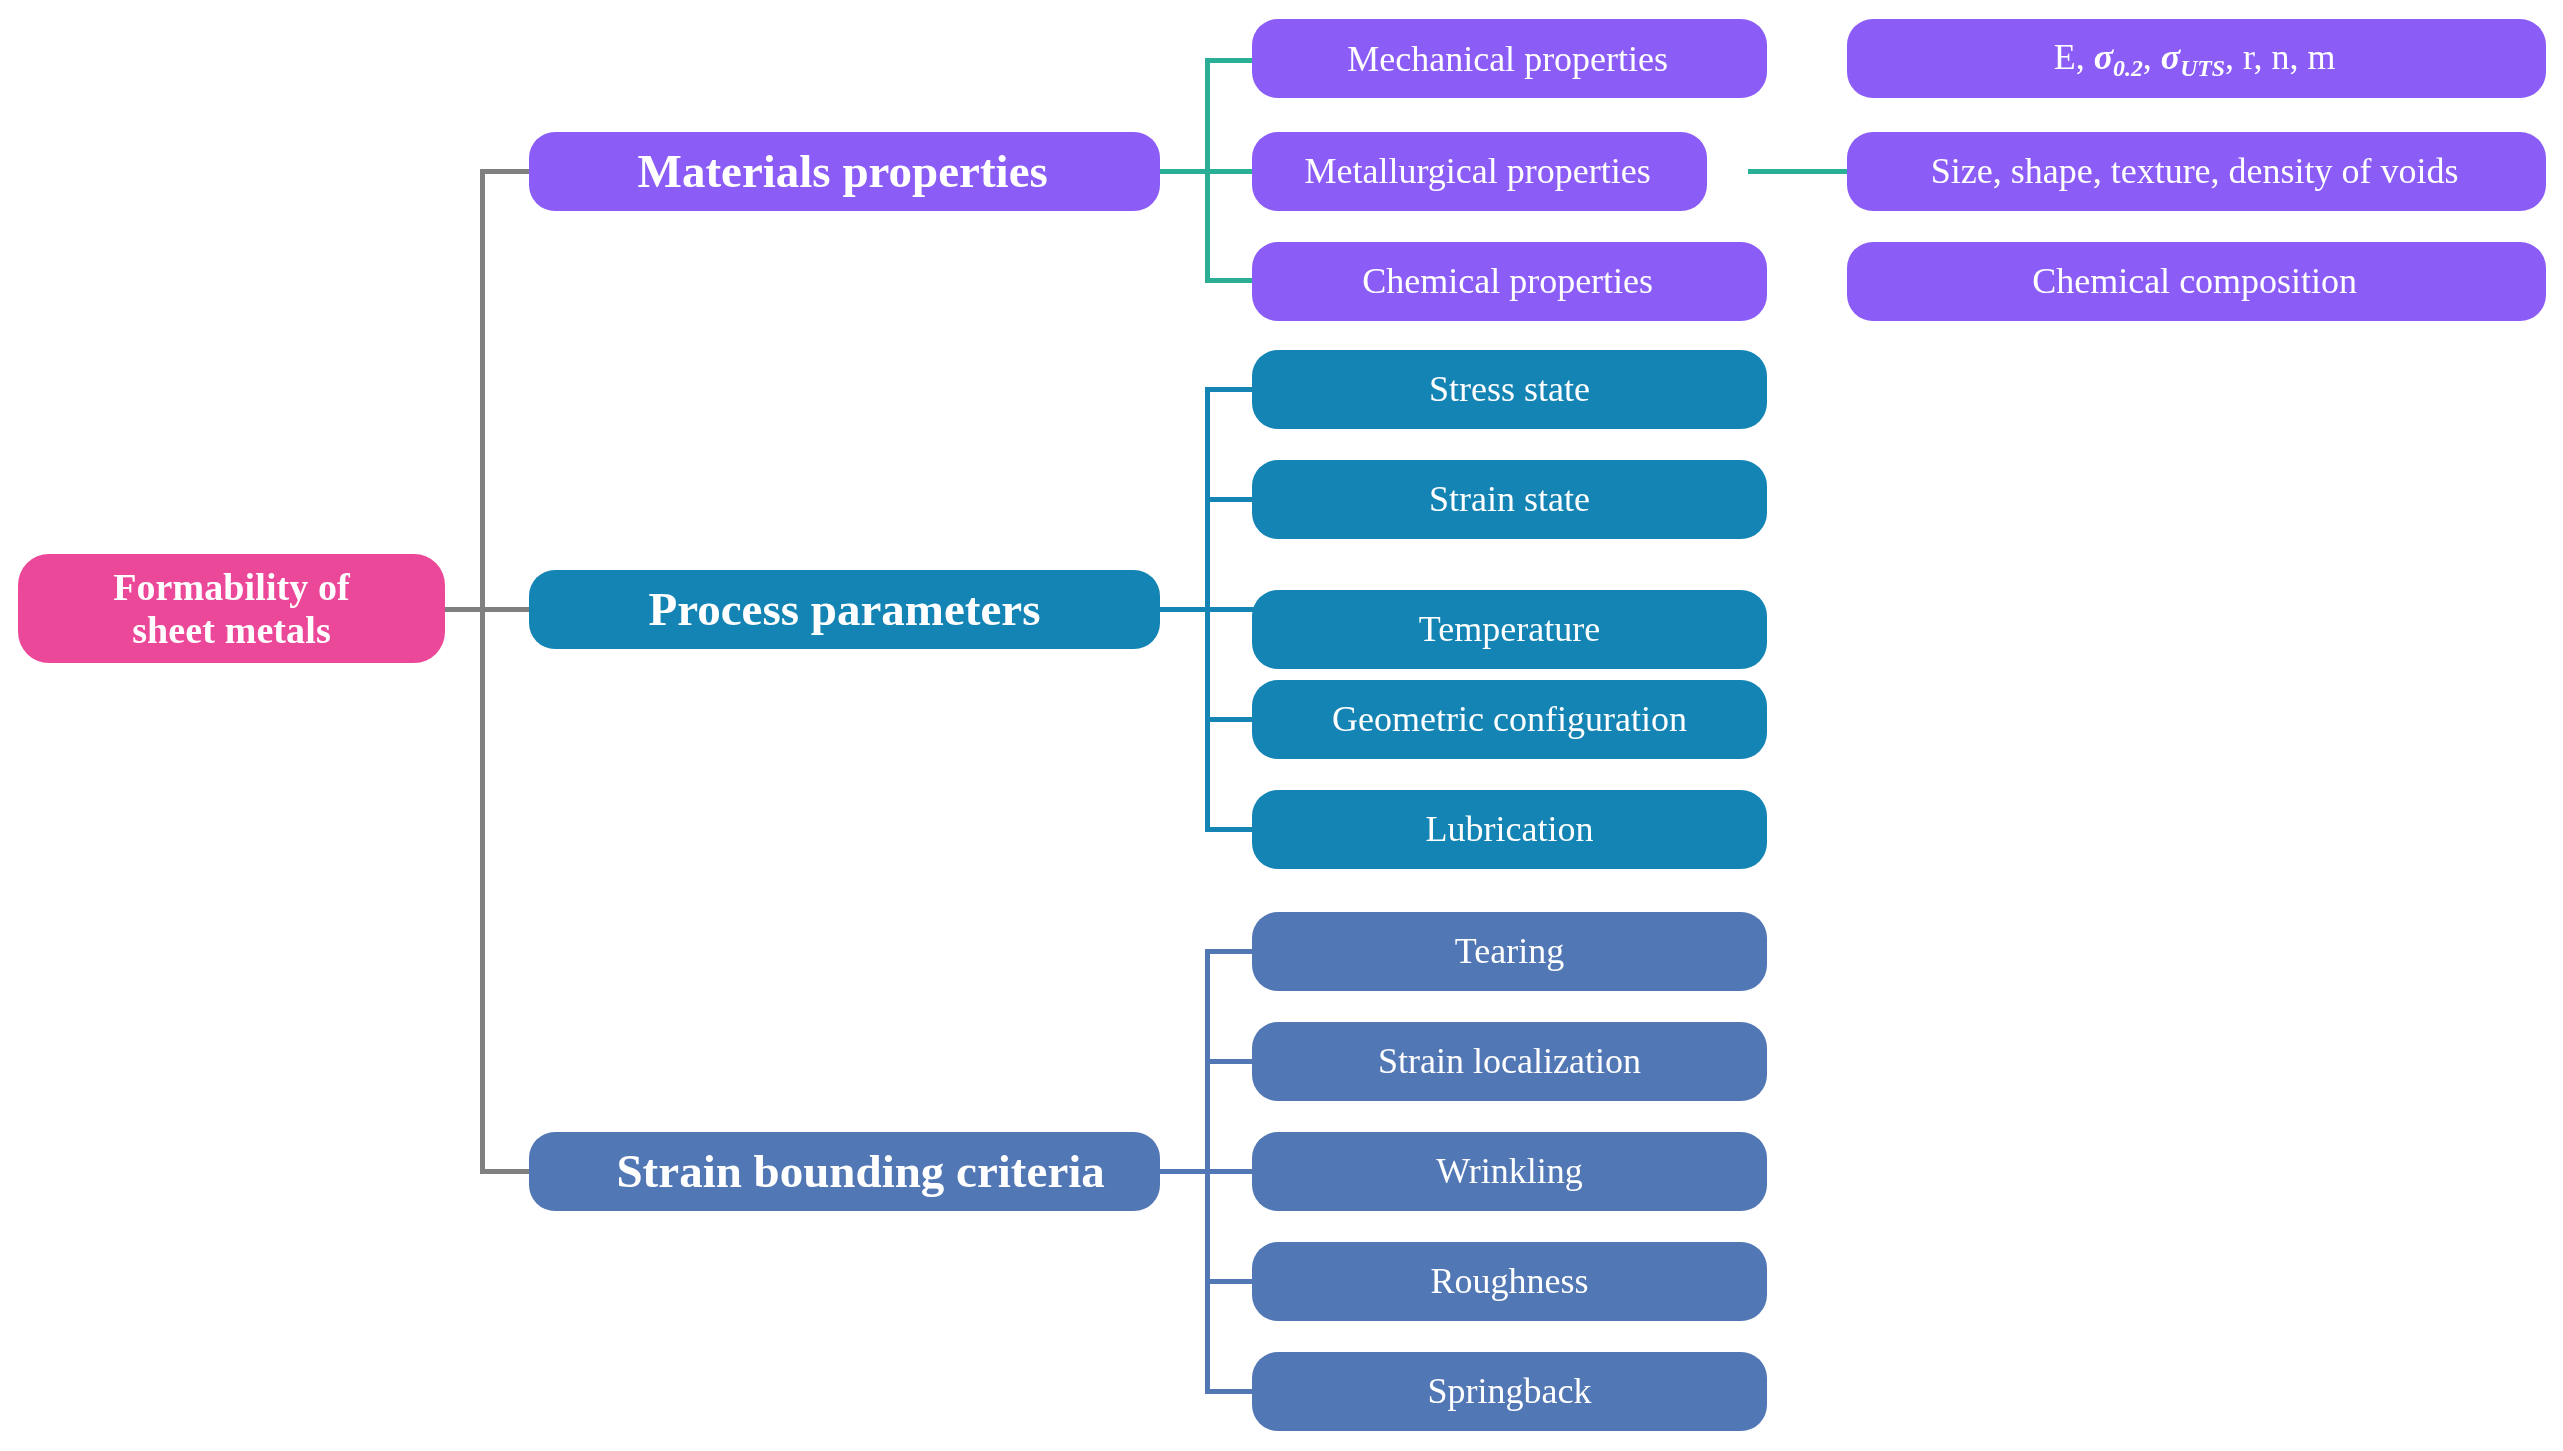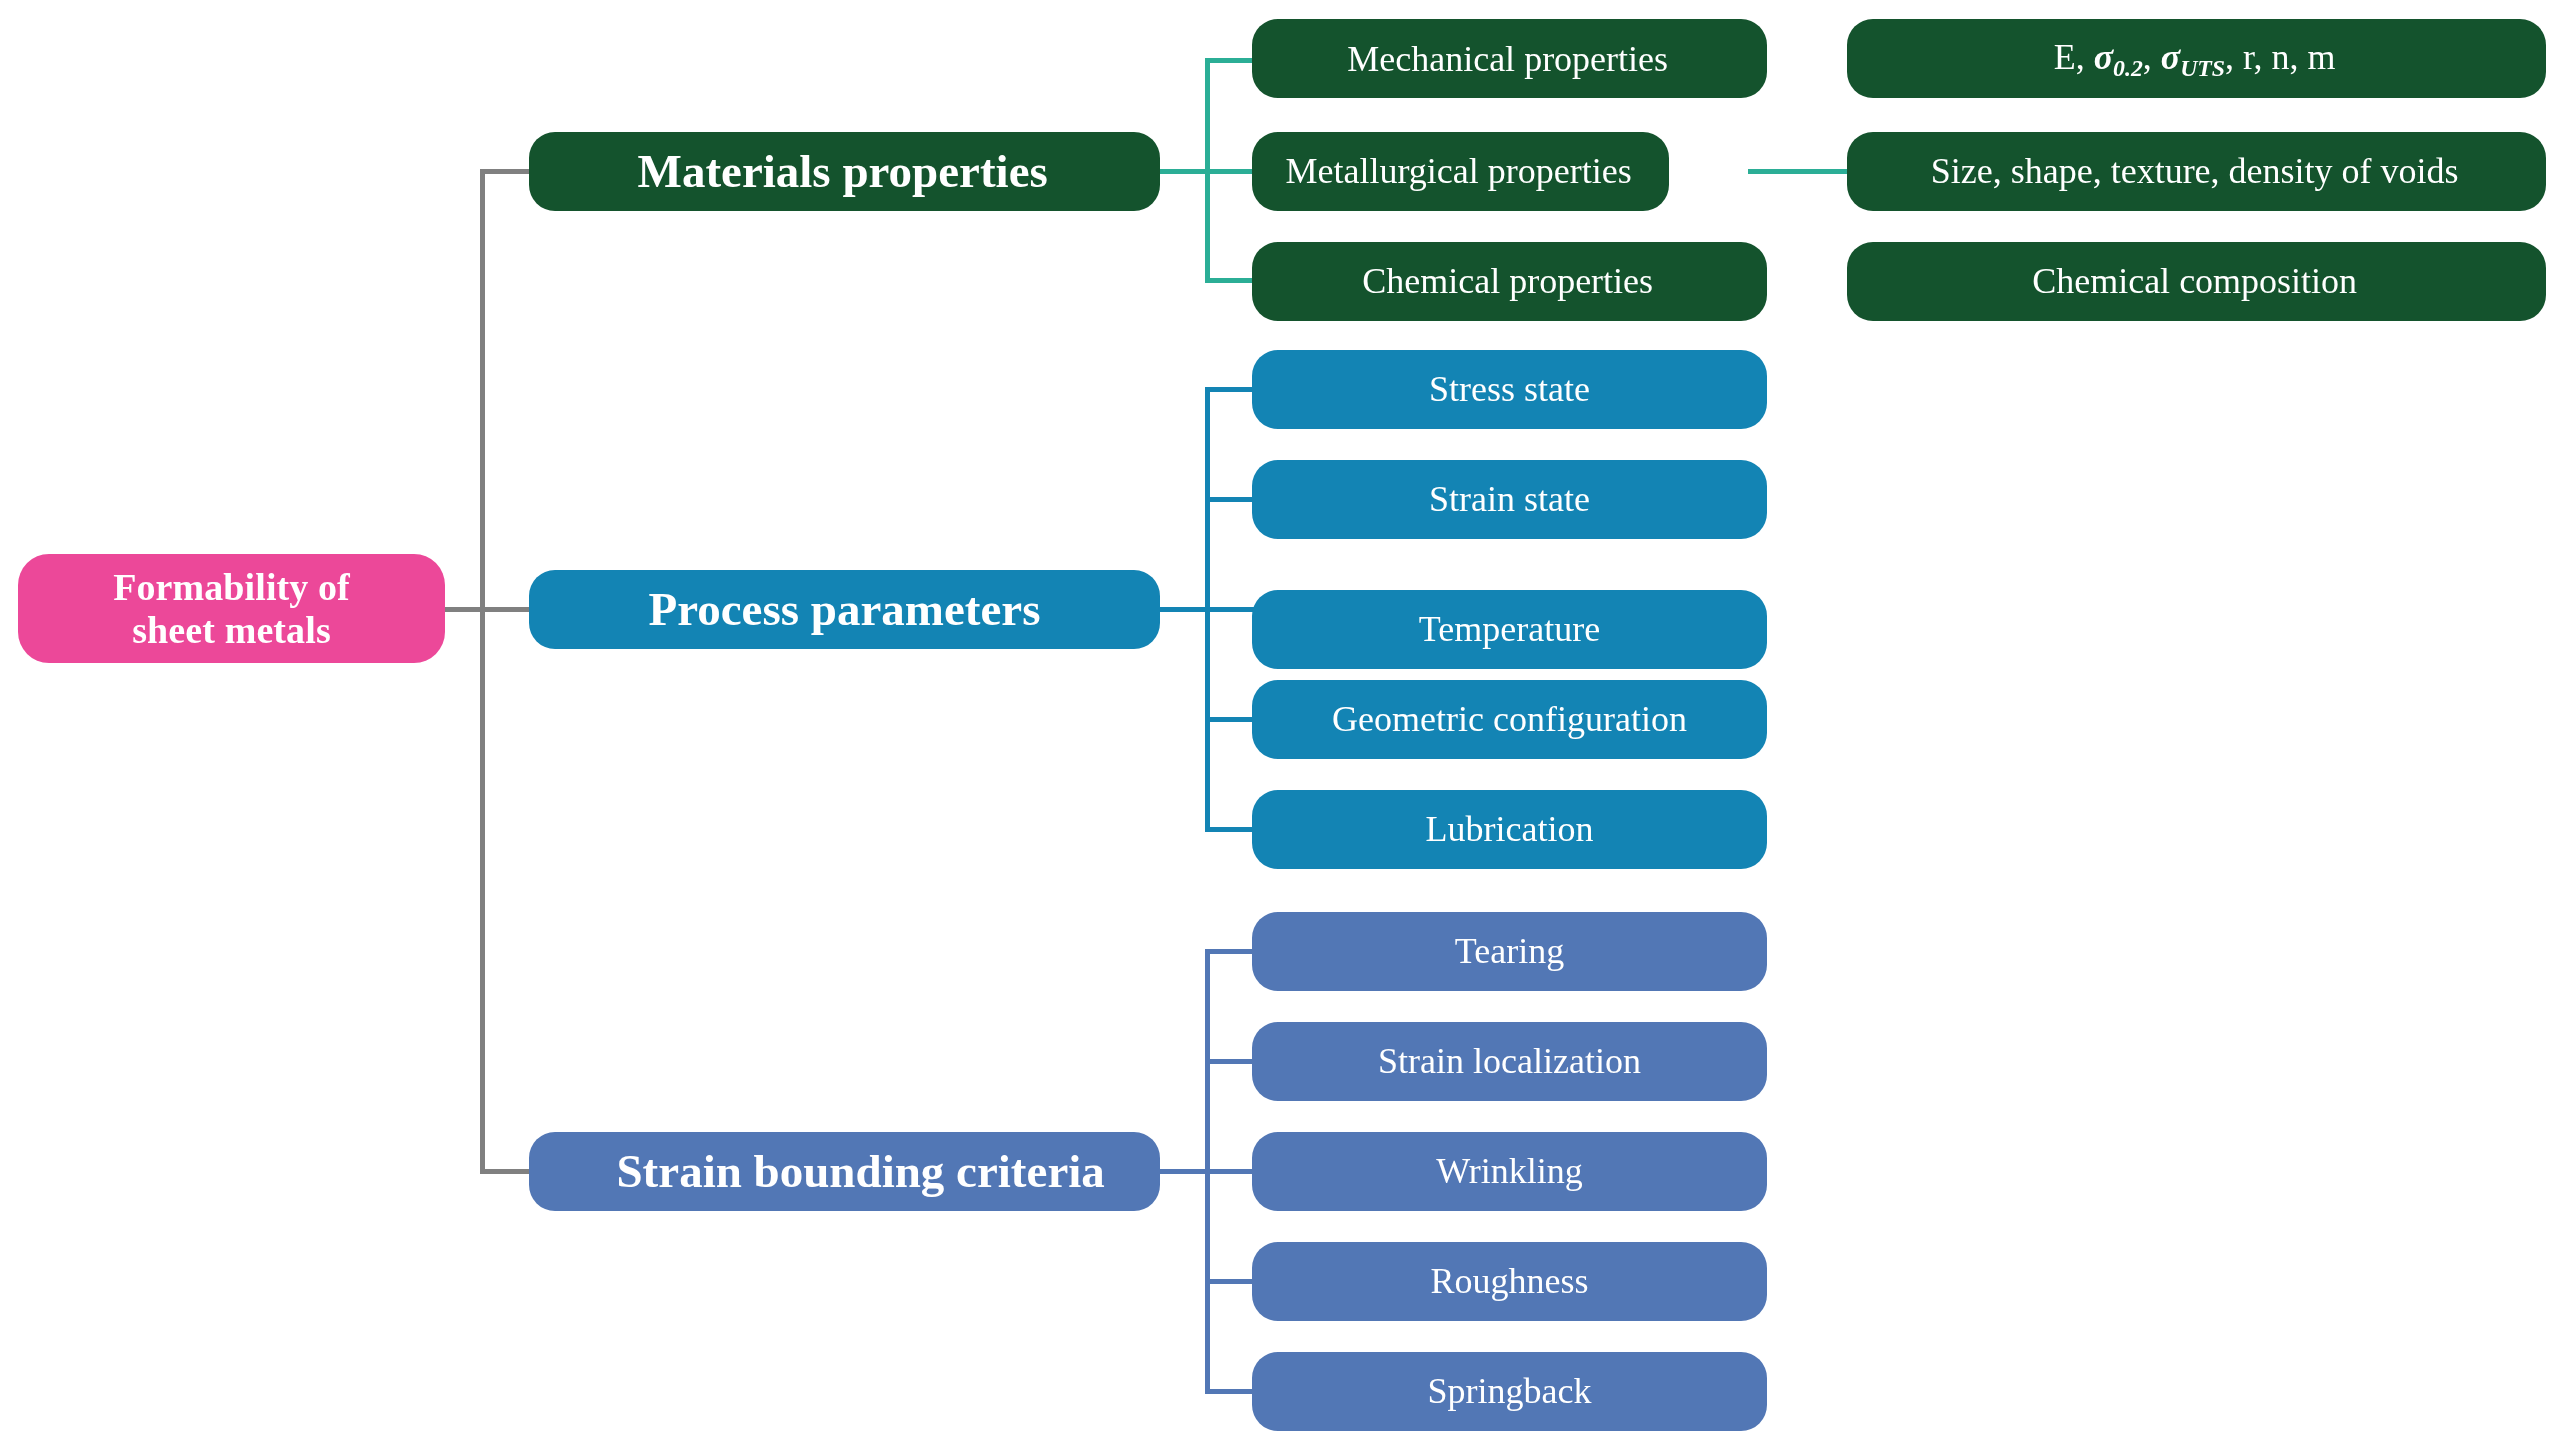--- a/index.html
+++ b/index.html
@@ -45,21 +45,21 @@
     font-weight: bold;
     font-size: 47px;
   }
 
   .node.leaf {
     border-radius: 26px;
     font-weight: normal;
     font-size: 36px;
   }
 
-  .c-teal  { background: #14532d; padding-left: 8px; }
+  .c-teal  { background: #8b5cf6; padding-left: 8px; }
   .c-blue  { background: #1384B4; }
   .c-slate { background: #5277B5; }
 
   
   .line {
     position: absolute;
     z-index: 1;
   }
   .l-gray  { background: #808080; }
   .l-teal  { background: #2BAE96; }
@@ -127,21 +127,21 @@
   </div>
 
   <div class="node cat c-slate" style="left:529px; top:1132px; width:631px; height:79px;padding-left:44px;">
     <span>Strain bounding criteria</span>
   </div>
 
   <div class="node leaf c-teal" style="left:1252px; top:19.4px; width:515px; height:79px;">
     <span>Mechanical properties</span>
   </div>
 
-  <div class="node leaf c-teal" style="left:1252px; top:132px; width:417px; height:79px;">
+  <div class="node leaf c-teal" style="left:1252px; top:132px; width:455px; height:79px;">
     <span>Metallurgical properties</span>
   </div>
 
   <div class="node leaf c-teal" style="left:1252px; top:242px; width:515px; height:79px;">
     <span>Chemical properties</span>
   </div>
 
   <div class="node leaf c-teal" style="left:1847px; top:19.4px; width:699px; height:79px;">
     <span><span>E, </span><span class="sig">σ</span><span class="subi">0.2</span><span>, </span><span class="sig">σ</span><span class="subi">UTS</span><span>, r, n, m</span></span>
   </div>

